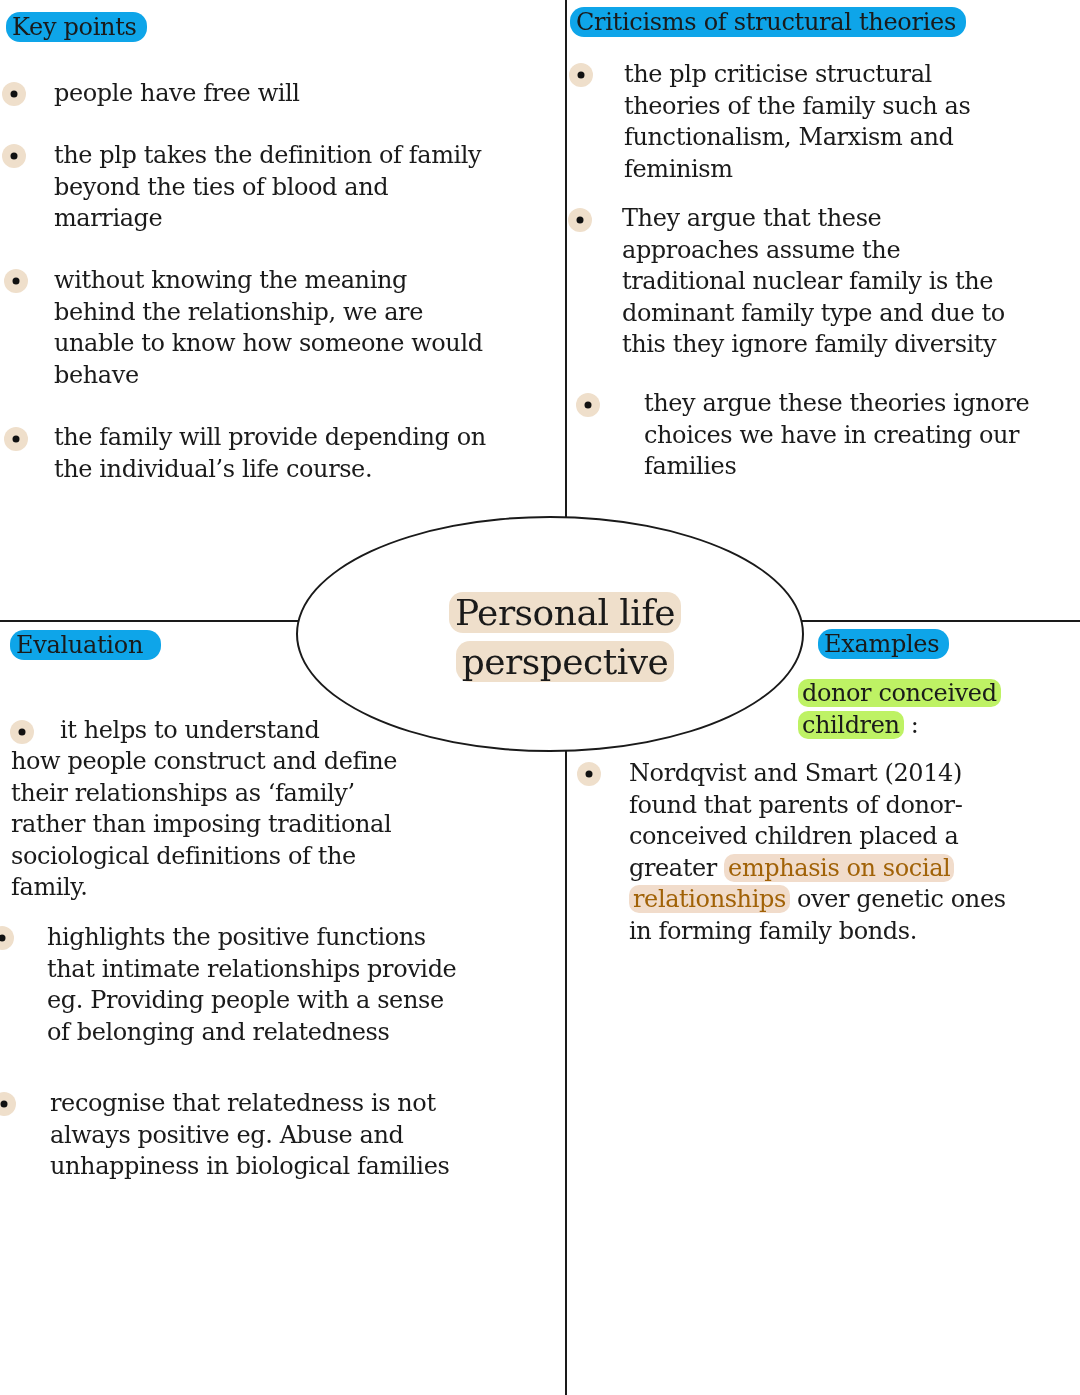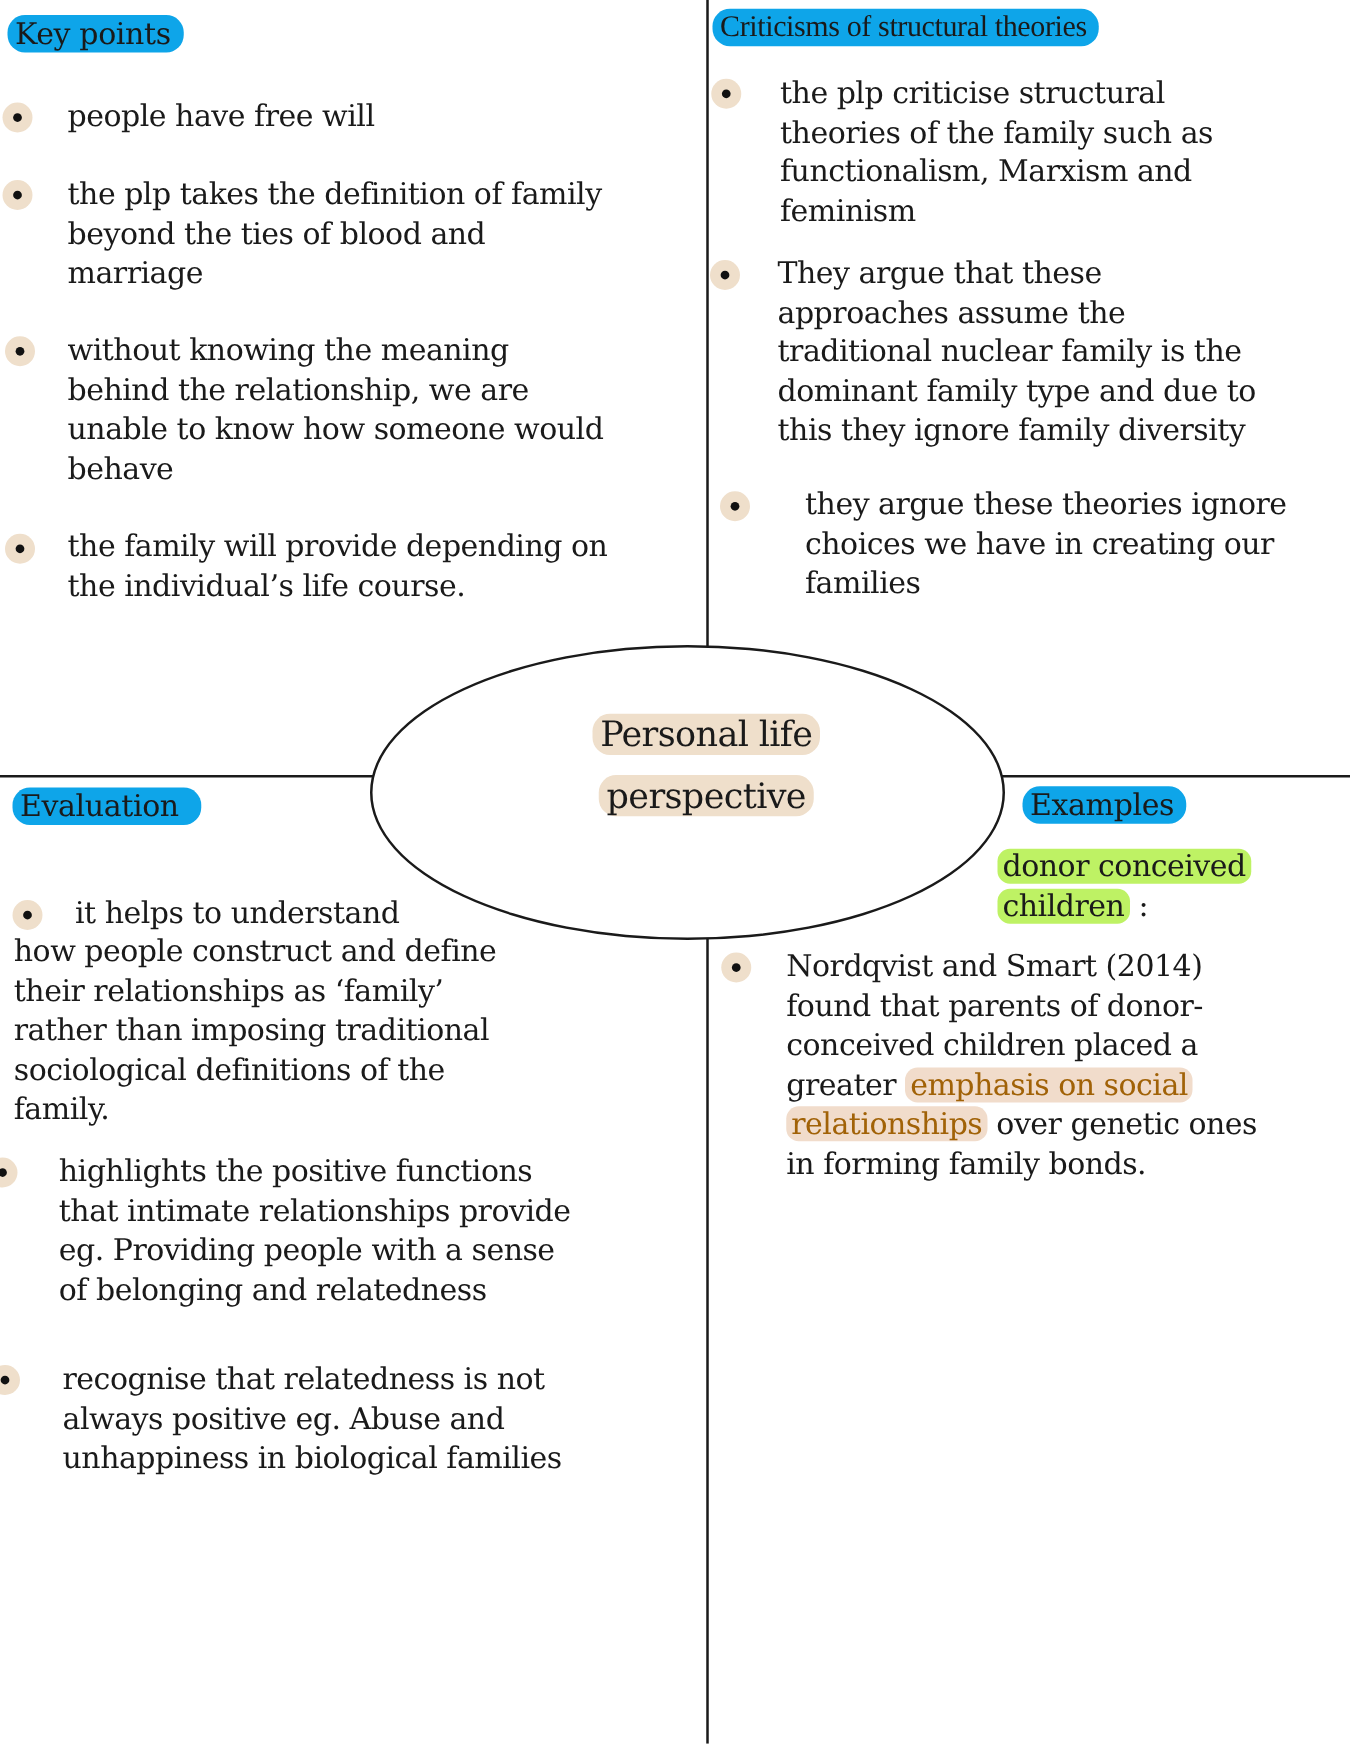--- a/index.html
+++ b/index.html
@@ -34,22 +34,22 @@
     }
     .hl-red {
       color: #a16207; background: #f1dccb; border-radius: 10px; padding: 0 4px;
     }
     .oval {
       position: absolute; left: 296px; top: 516px; width: 508px; height: 236px;
       border: 2px solid #1a1a1a; border-radius: 50%; background: #ffffff;
       box-sizing: border-box;
     }
     .center-title {
-      position: absolute; left: 296px; top: 563px; width: 538px;
-      text-align: center; font-size: 28px; line-height: 49px; letter-spacing: -0.5px;
+      position: absolute; left: 296px; top: 588px; width: 538px;
+      text-align: center; font-size: 36px; line-height: 49px; letter-spacing: -0.5px;
     }
     .center-title span { background: #efdfcb; border-radius: 14px; padding: 0 6px; }
   </style>
 </head>
 <body>
 
 <div class="vline" style="left:565px; top:0; height:518px;"></div>
 <div class="vline" style="left:565px; top:750px; height:645px;"></div>
 <div class="hline" style="left:0; top:620px; width:300px;"></div>
 <div class="hline" style="left:800px; top:620px; width:280px;"></div>
@@ -70,21 +70,21 @@
 behind the relationship, we are
 unable to know how someone would
 behave</div>
 
   <div class="bullet" style="left:4px; top:427px;"></div>
   <div class="body-text" style="left:54px; top:422px;">the family will provide depending on
 the individual’s life course.</div>
 </div>
 
 <div>
-  <div class="heading" style="left:570px; top:7px;font-family:Liberation Serif, serif;">Criticisms of structural theories</div>
+  <div class="heading" style="left:570px; top:7px;">Criticisms of structural theories</div>
 
   <div class="bullet" style="left:569px; top:63px;"></div>
   <div class="body-text" style="left:624px; top:59px;">the plp criticise structural
 theories of the family such as
 functionalism, Marxism and
 feminism</div>
 
   <div class="bullet" style="left:568px; top:208px;"></div>
   <div class="body-text" style="left:622px; top:203px;">They argue that these
 approaches assume the

